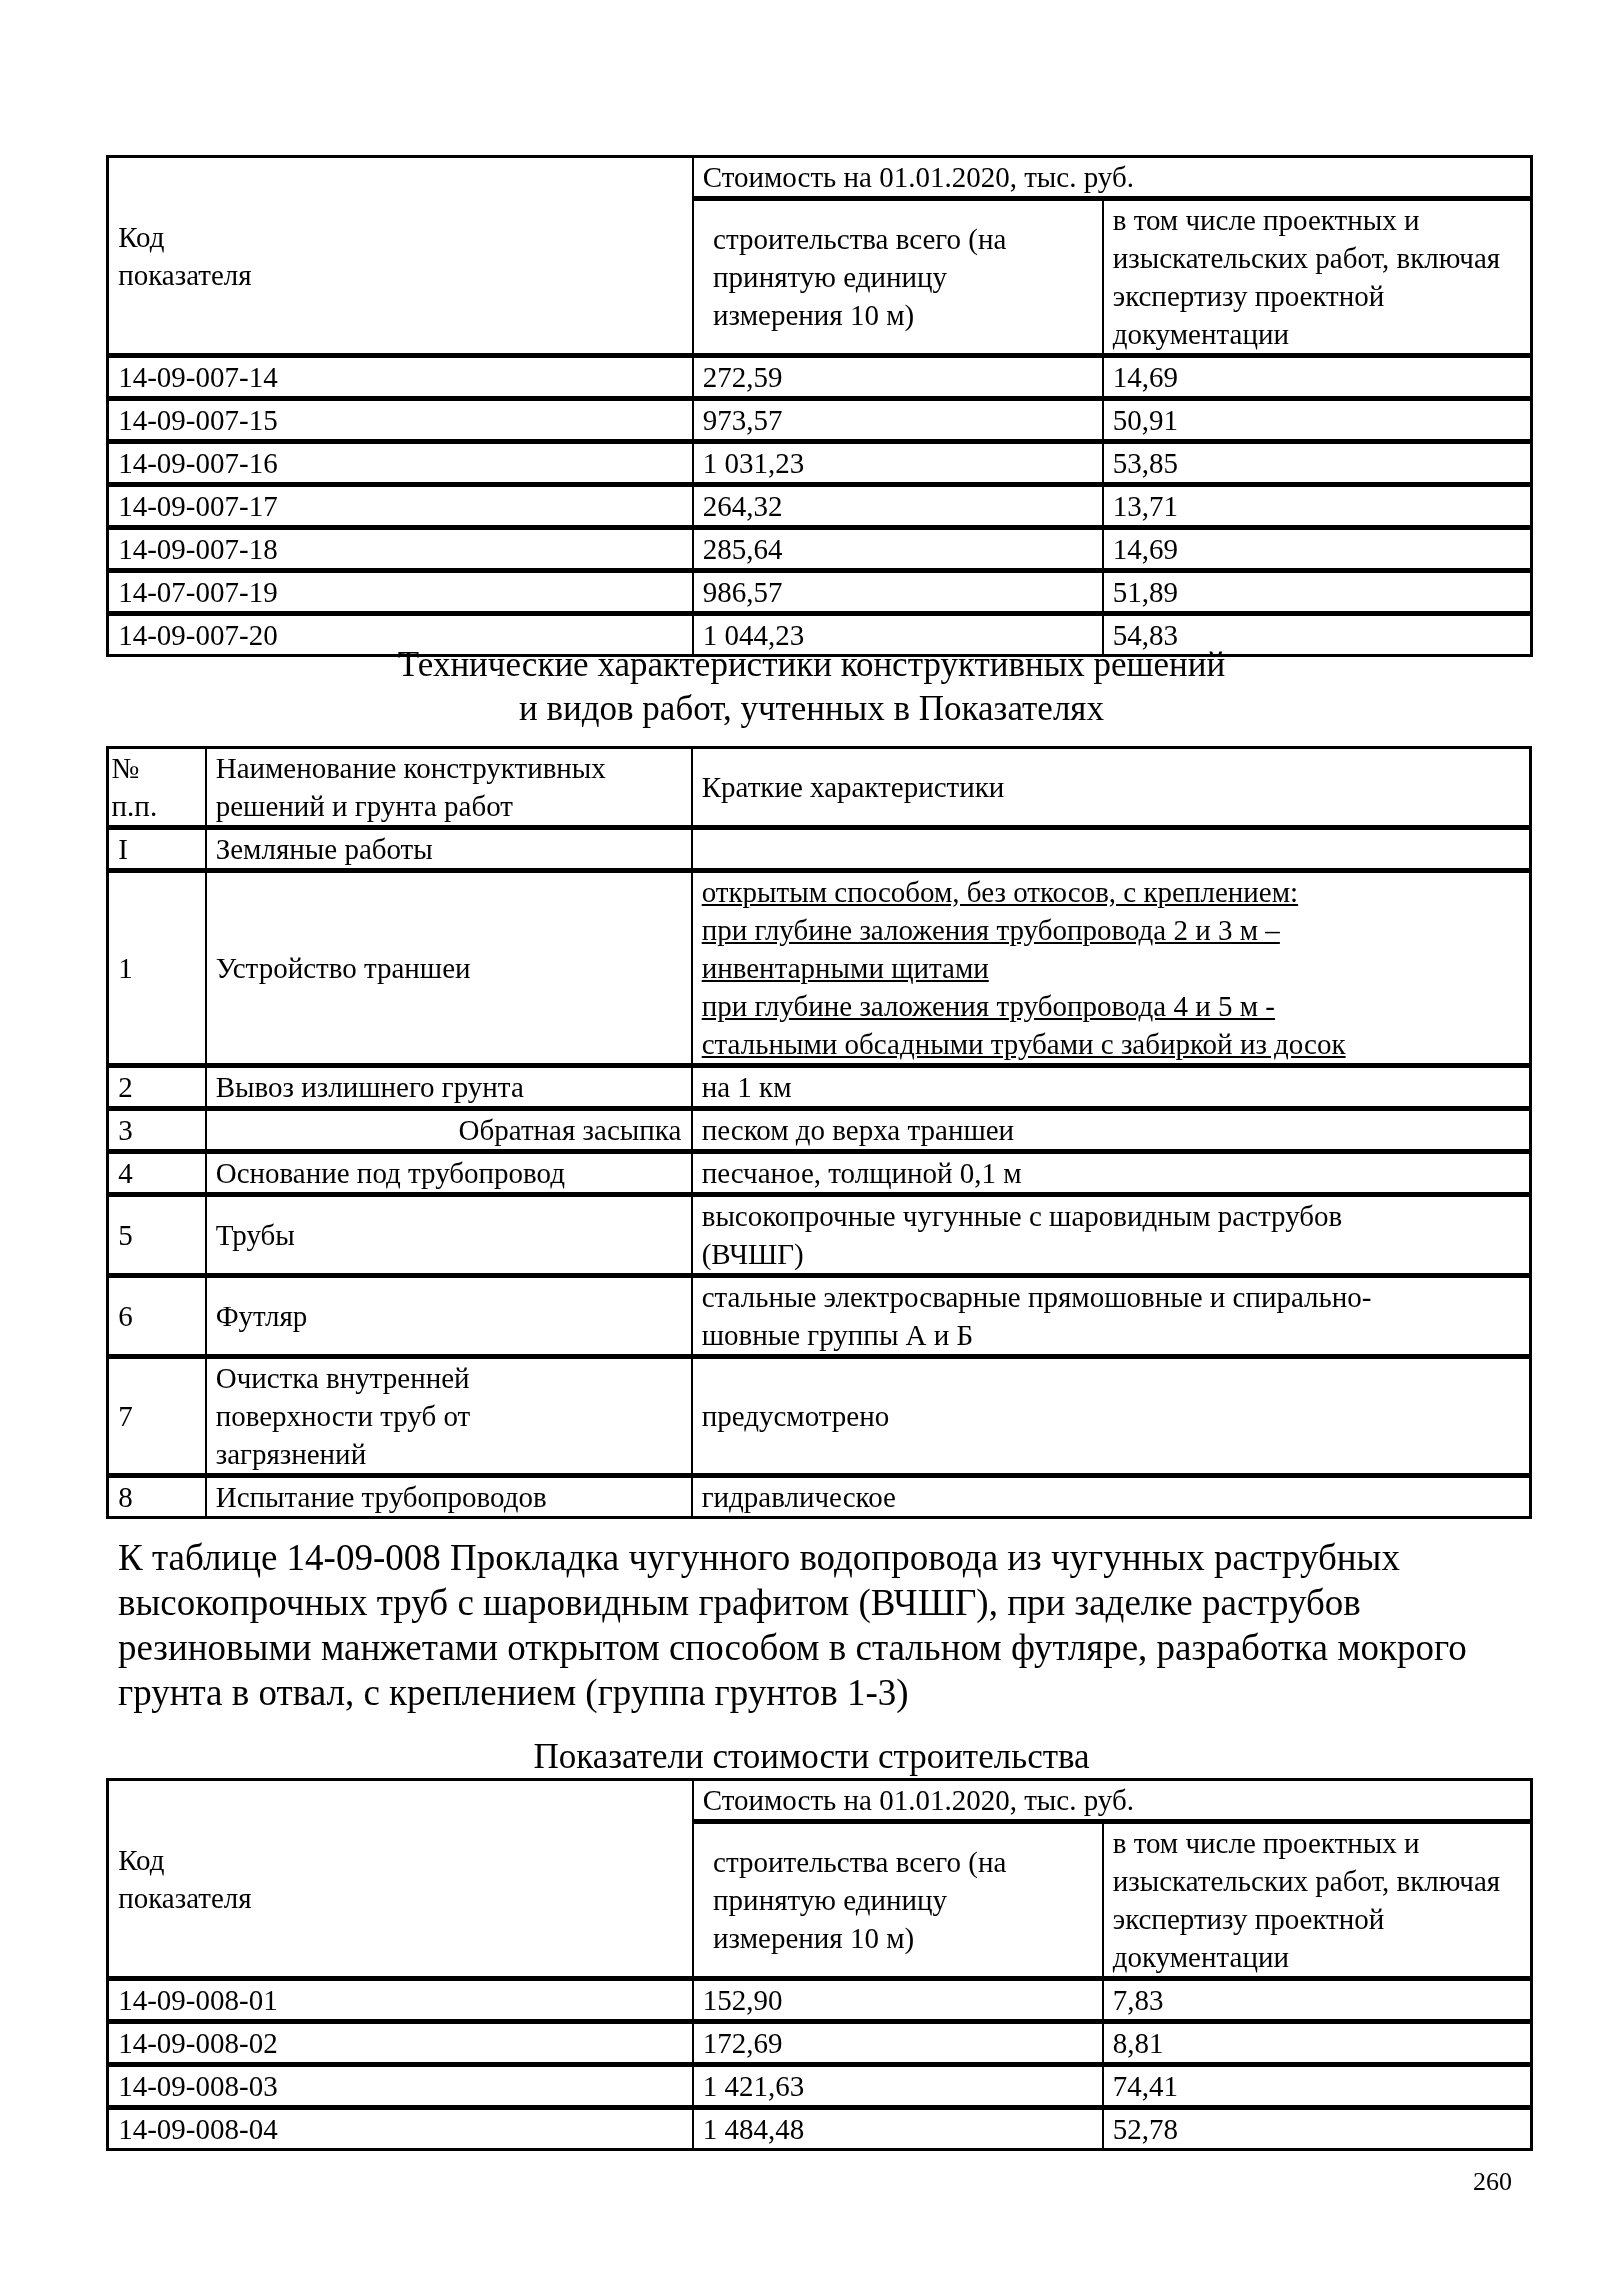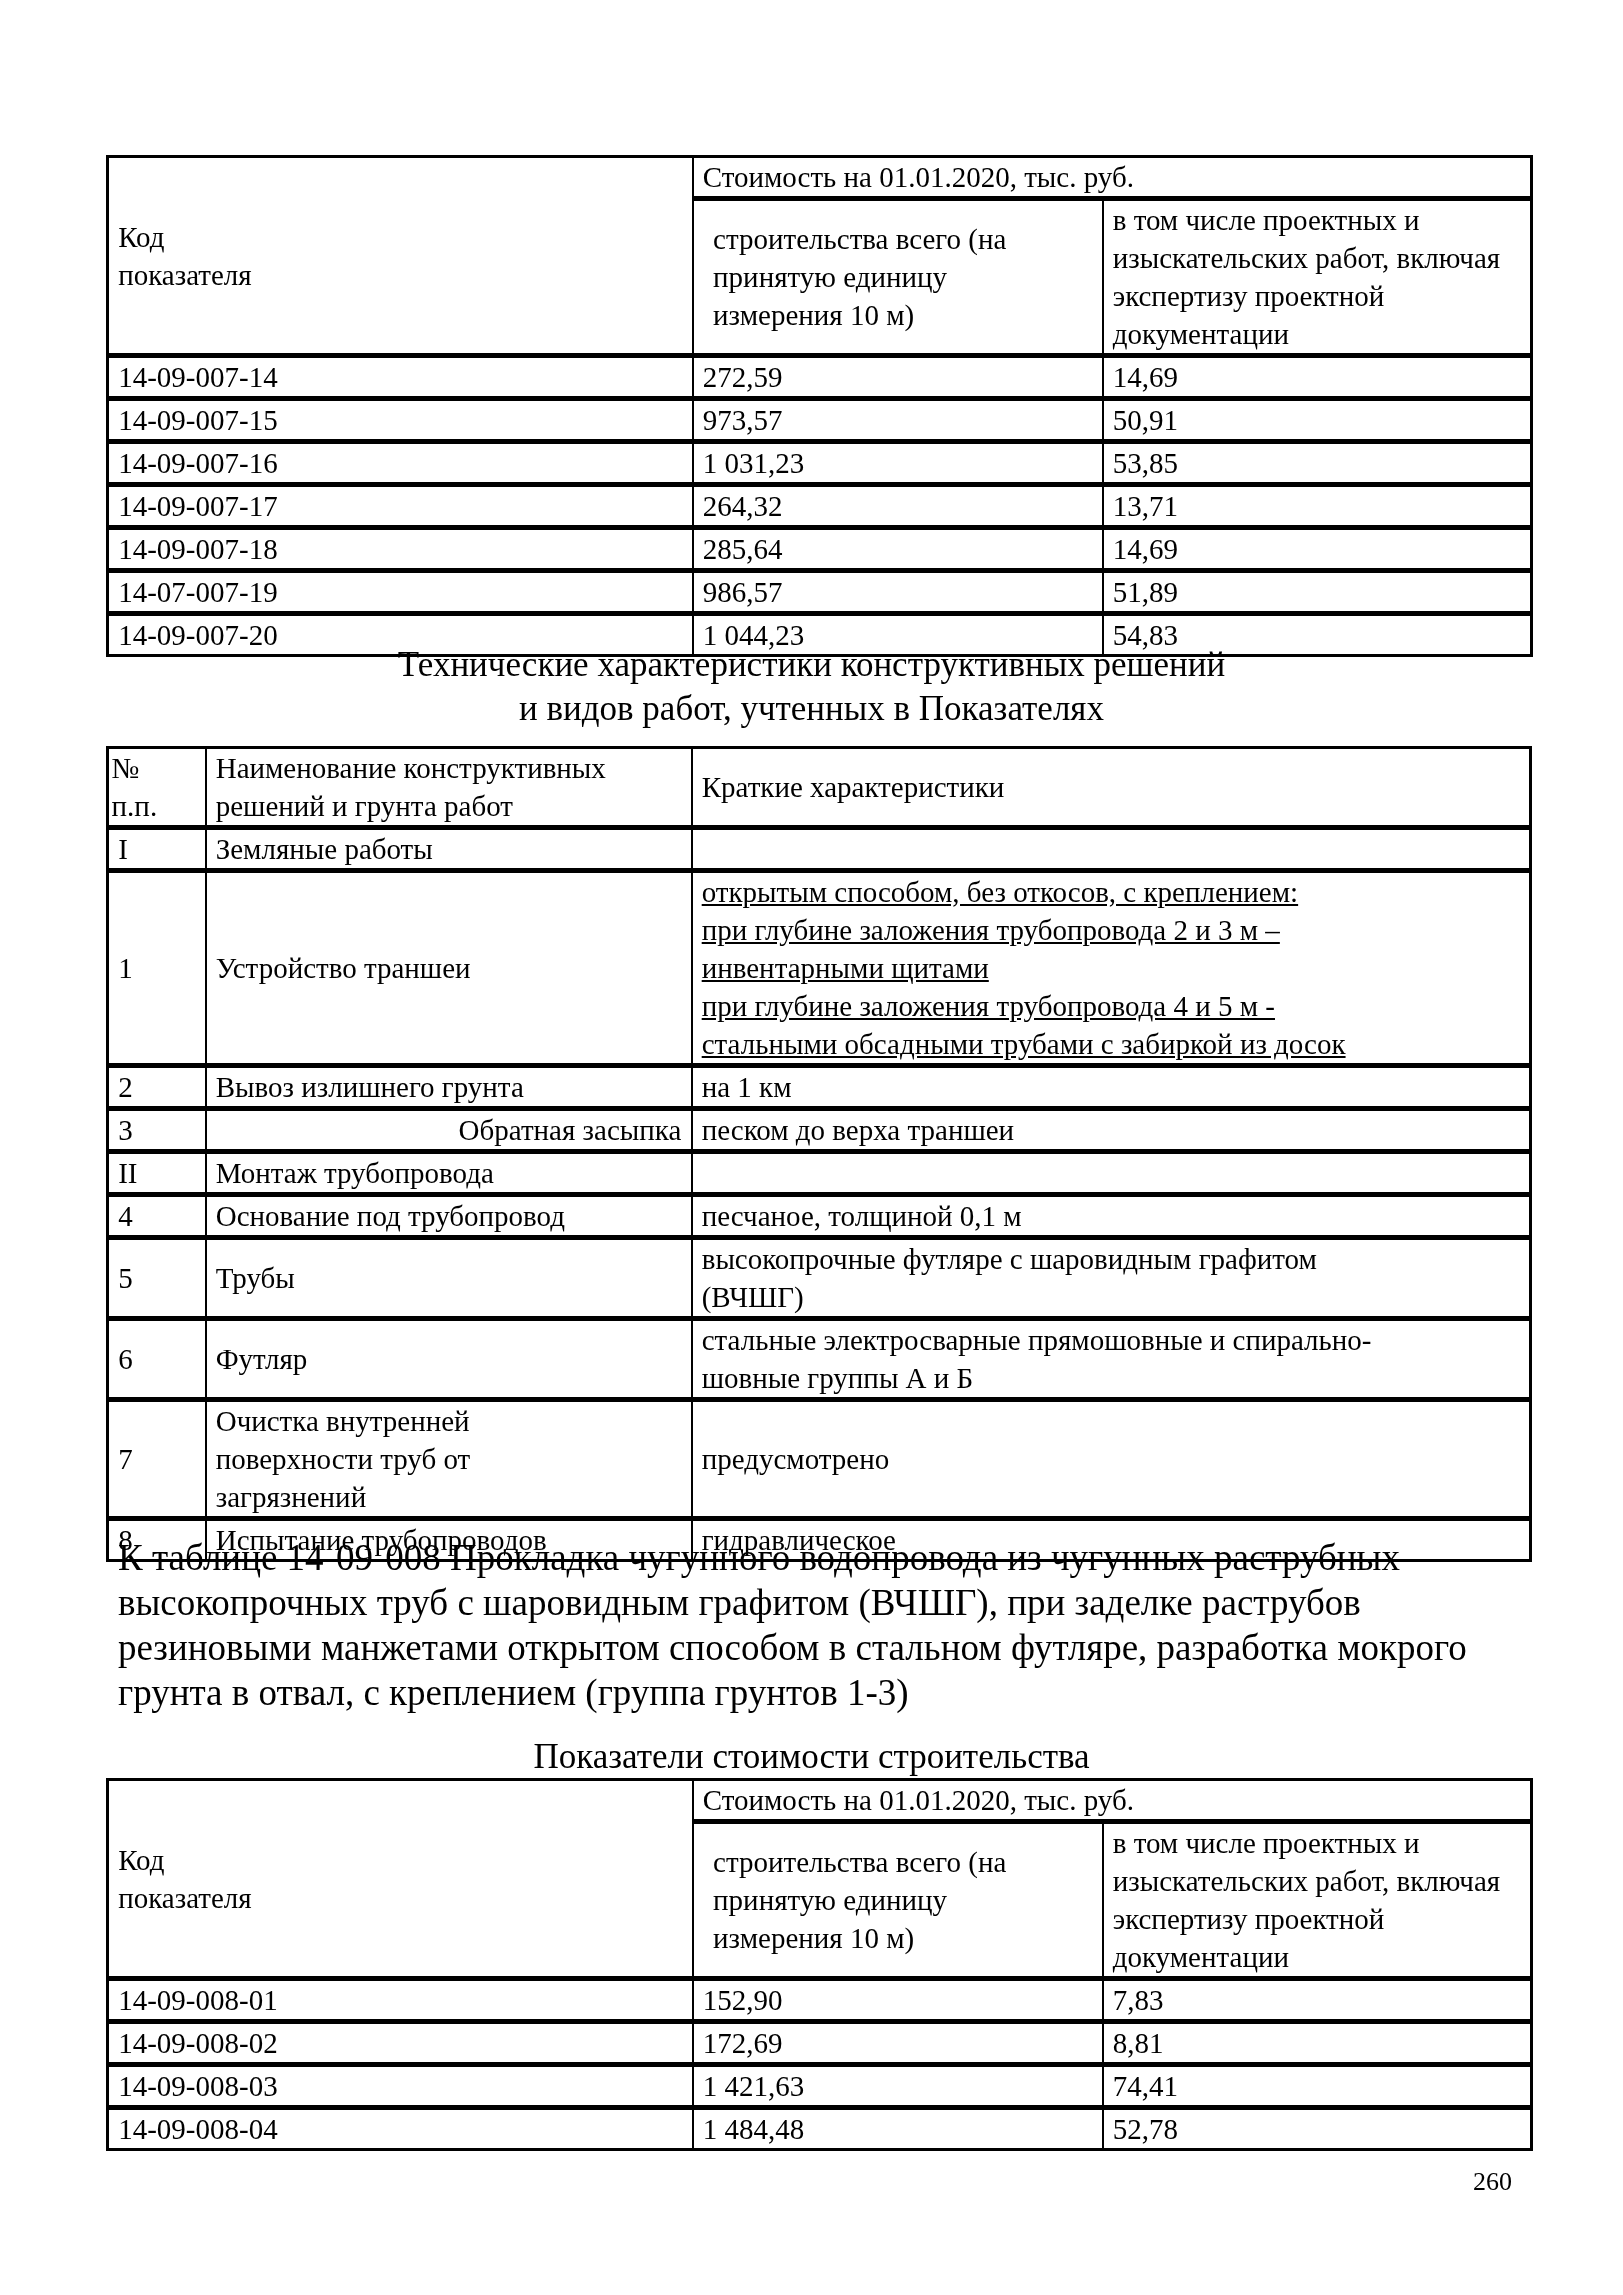--- a/index.html
+++ b/index.html
@@ -110,33 +110,28 @@
         <td class="c" style="white-space: pre-line;">2</td>
         <td class="l" style="white-space: pre-line;">Вывоз излишнего грунта</td>
         <td class="l" style="white-space: pre-line;">на 1 км</td>
       </tr>
       <tr class="thick-top" style="height: 38px;">
         <td class="c" style="white-space: pre-line;">3</td>
         <td class="l" style="white-space: pre-line; text-align: right;">Обратная засыпка</td>
         <td class="l" style="white-space: pre-line;">песком до верха траншеи</td>
       </tr>
       <tr class="thick-top" style="height: 38px;">
-        <td class="c" style="white-space: pre-line;">II</td>
-        <td class="l" style="white-space: pre-line;">Монтаж трубопровода</td>
-        <td class="l" style="white-space: pre-line;"></td>
-      </tr>
-      <tr class="thick-top" style="height: 38px;">
         <td class="c" style="white-space: pre-line;">4</td>
         <td class="l" style="white-space: pre-line;">Основание под трубопровод</td>
         <td class="l" style="white-space: pre-line;">песчаное, толщиной 0,1 м</td>
       </tr>
       <tr class="thick-top" style="height: 75px;">
         <td class="c" style="white-space: pre-line;">5</td>
         <td class="l" style="white-space: pre-line;">Трубы</td>
-        <td class="l" style="white-space: pre-line;">высокопрочные футляре с шаровидным графитом
+        <td class="l" style="white-space: pre-line;">высокопрочные чугунные с шаровидным раструбов
 (ВЧШГ)</td>
       </tr>
       <tr class="thick-top" style="height: 75px;">
         <td class="c" style="white-space: pre-line;">6</td>
         <td class="l" style="white-space: pre-line;">Футляр</td>
         <td class="l" style="white-space: pre-line;">стальные электросварные прямошовные и спирально-
 шовные группы А и Б</td>
       </tr>
       <tr class="thick-top" style="height: 115px;">
         <td class="c" style="white-space: pre-line;">7</td>

